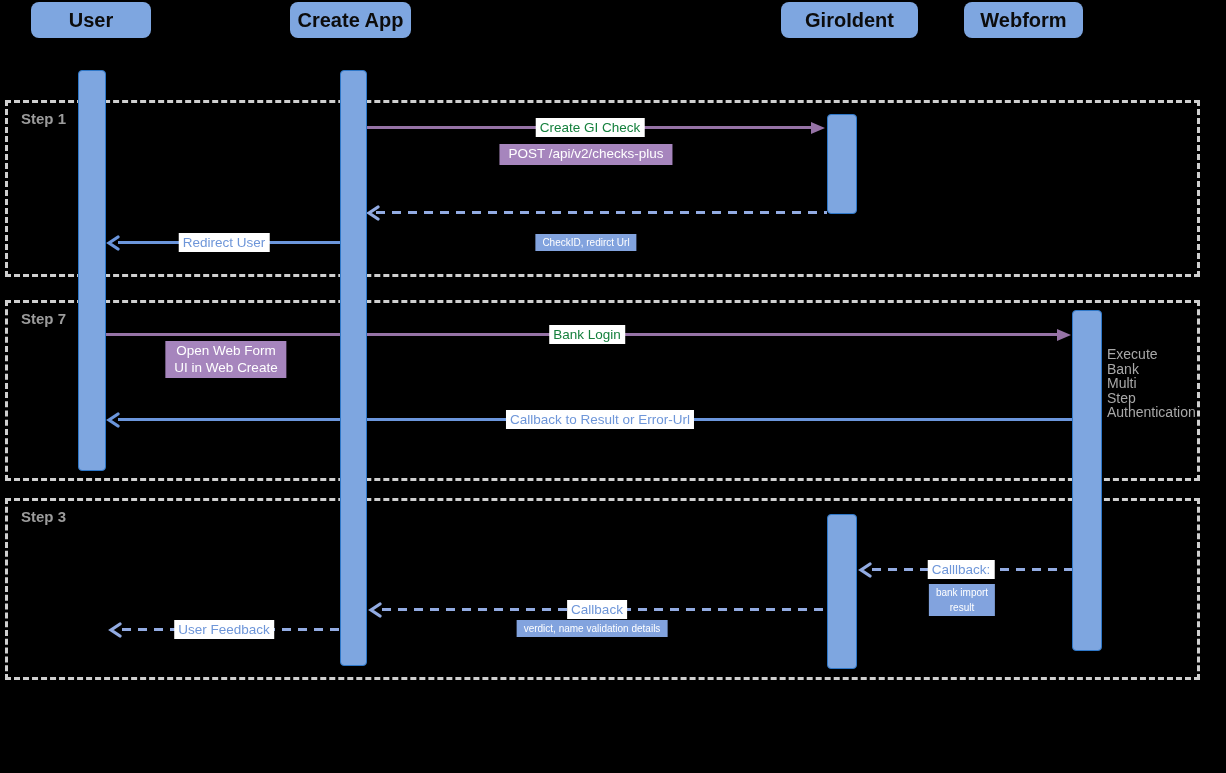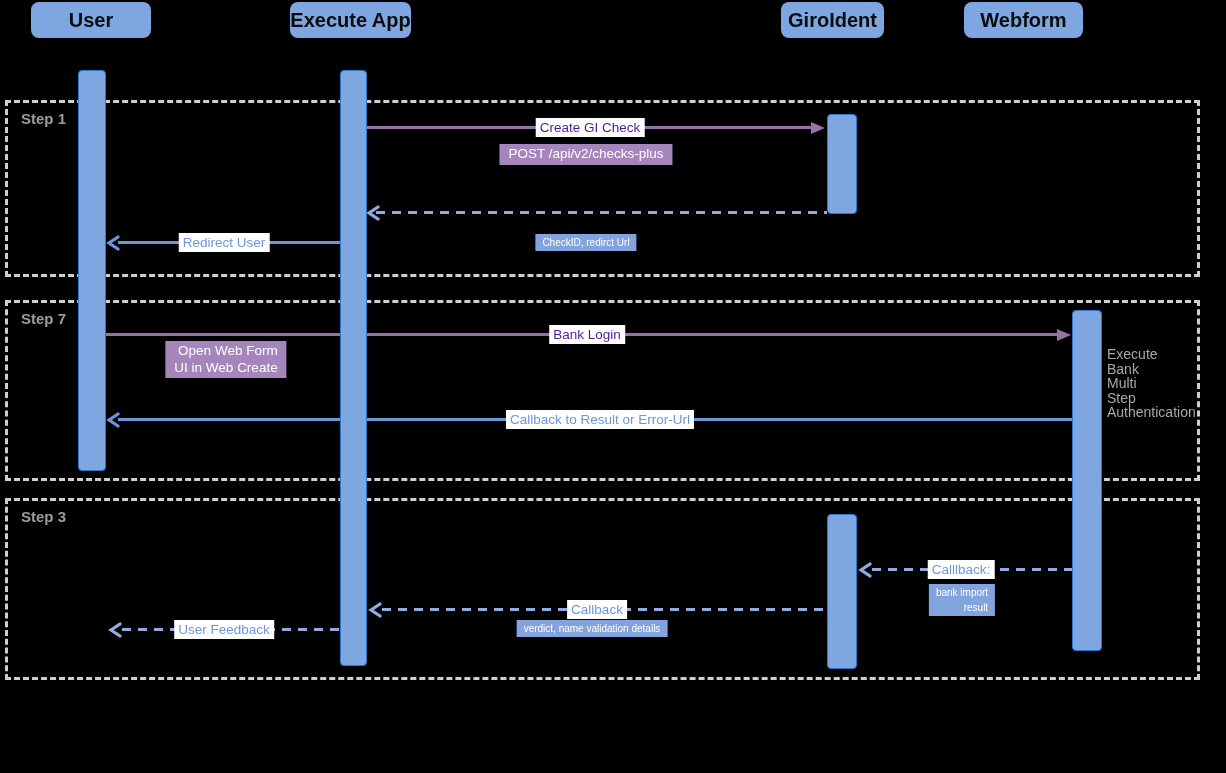--- a/index.html
+++ b/index.html
@@ -30,39 +30,39 @@
   .hline{position:absolute;height:3px;z-index:2;}
   .solid-purple{background:#9673a6;}
   .solid-blue{background:#6b96dc;}
   .dash-blue{background:repeating-linear-gradient(90deg,#92abe2 0 9px,transparent 9px 16px);}
   .head{position:absolute;z-index:2;}
   
   .label{
     position:absolute;transform:translateX(-50%);background:#ffffff;
     padding:0 4px;font-size:13.5px;line-height:19px;white-space:nowrap;z-index:4;
   }
-  .purple-text{color:#4c1d95;}
+  .purple-text{color:#15803d;}
   .blue-text{color:#6e96d9;}
   
   .badge{
-    position:absolute;transform:translateX(-50%);color:#ffffff;text-align:right;
+    position:absolute;transform:translateX(-50%);color:#ffffff;text-align:center;
     white-space:nowrap;z-index:4;
   }
   .purple-bg{background:#a685bd;font-size:13.5px;line-height:16.5px;padding:2px 9px;}
   .blue-bg{background:#82a3de;font-size:10px;line-height:15px;padding:1px 7px;}
   .note{position:absolute;color:#a8a8a8;font-size:14px;line-height:14.5px;z-index:2;}
 </style>
 </head>
 <body>
 
 <div class="stage">
 
   <div class="actor" style="left:31px;width:120px">User</div>
-  <div class="actor" style="left:290px;width:121px">Execute App</div>
-  <div class="actor" style="left:781px;width:103px">GiroIdent</div>
+  <div class="actor" style="left:290px;width:121px">Create App</div>
+  <div class="actor" style="left:781px;width:137px">GiroIdent</div>
   <div class="actor" style="left:964px;width:119px">Webform</div>
 
   <div class="frame" style="top:100px;height:177px">
     <span class="step-label">Step 1</span>
   </div>
   <div class="frame" style="top:300px;height:181px">
     <span class="step-label">Step 7</span>
   </div>
   <div class="frame" style="top:498px;height:182px">
     <span class="step-label">Step 3</span>

